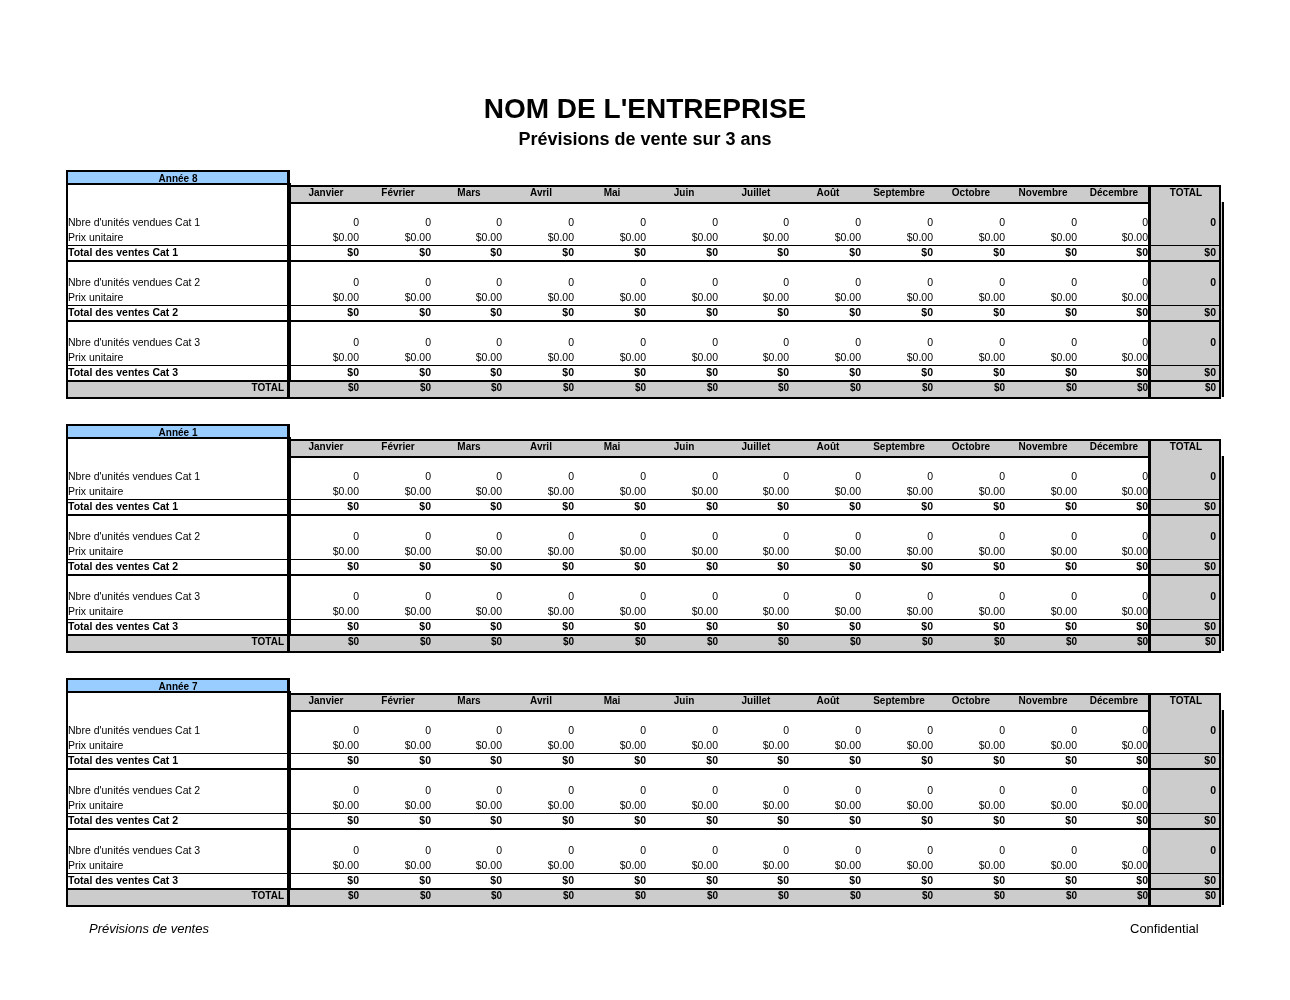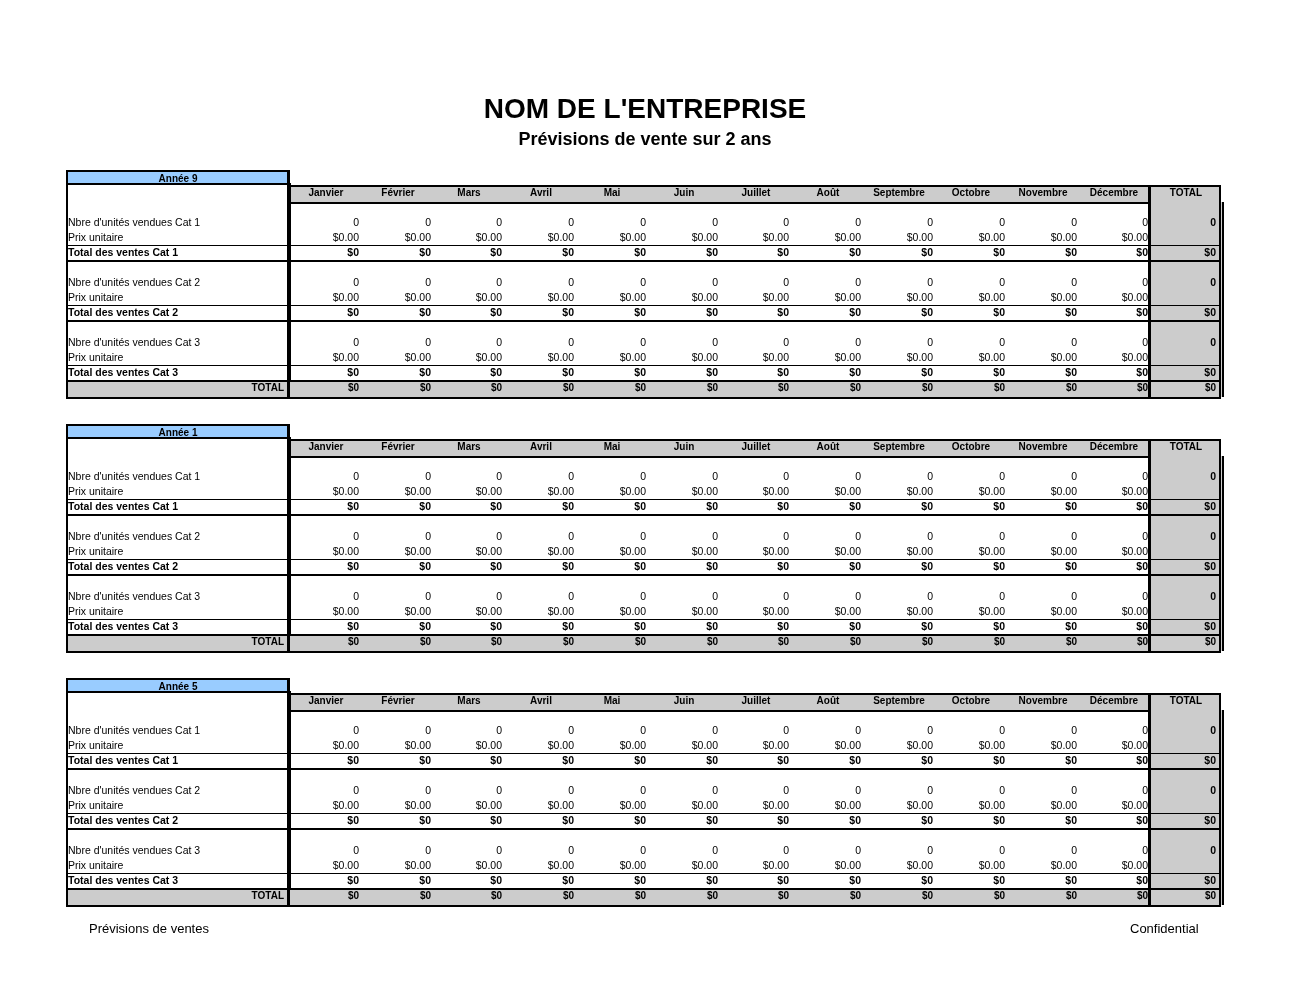--- a/index.html
+++ b/index.html
@@ -1,38 +1,38 @@
 <!DOCTYPE html>
 <html><head>
 <meta charset="utf-8">
 <style>
   html, body { margin: 0; padding: 0; background: #ffffff; }
   body { width: 1290px; height: 1000px; position: relative; font-family: "Liberation Sans", sans-serif; color: #000; overflow: hidden; }
   .title { position: absolute; left: 0; width: 1290px; top: 93px; text-align: center; font-weight: bold; font-size: 28px; }
   .subtitle { position: absolute; left: 0; width: 1290px; top: 129px; text-align: center; font-weight: bold; font-size: 18px; }
-  .footer-left { position: absolute; left: 89px; top: 921px; font-size: 13px; }
+  .footer-left { position: absolute; left: 89px; top: 921px; font-size: 13px; font-style: italic; }
   .footer-right { position: absolute; left: 1130px; top: 921px; font-size: 13px; }
 
   .year { position: absolute; left: 66px; width: 1157px; }
   .year-label { position: absolute; left: 0; top: 0; width: 220px; height: 13px; background: #99ccff; border: 2px solid #000; border-bottom: none; font-size: 10px; font-weight: bold; text-align: center; line-height: 13px; }
 
   .rowval { position: absolute; font-size: 10.5px; text-align: right; width: 60px; }
   .bold { font-weight: bold; }
   .hline { position: absolute; left: 0; height: 0; border-top: 2px solid #000; }
   .vline { position: absolute; border-left: 3px solid #000; }
 </style>
 </head>
 <body>
 
 <div class="title">NOM DE L'ENTREPRISE</div>
-<div class="subtitle">Prévisions de vente sur 2 ans</div>
+<div class="subtitle">Prévisions de vente sur 3 ans</div>
 
 <div id="years-container">
     <div class="year" style="top:170px;height:230px;">
-      <div class="year-label">Année 9</div>
+      <div class="year-label">Année 8</div>
       <div style="position:absolute;left:222px;top:15px;width:931px;height:15px;background:#cccccc;border-top:2px solid #000;border-bottom:2px solid #000;border-right:2px solid #000;"></div>
       <span style="position:absolute;left:220px;width:80px;top:17px;text-align:center;font-size:10px;font-weight:bold;">Janvier</span>
       <span style="position:absolute;left:292px;width:80px;top:17px;text-align:center;font-size:10px;font-weight:bold;">Février</span>
       <span style="position:absolute;left:363px;width:80px;top:17px;text-align:center;font-size:10px;font-weight:bold;">Mars</span>
       <span style="position:absolute;left:435px;width:80px;top:17px;text-align:center;font-size:10px;font-weight:bold;">Avril</span>
       <span style="position:absolute;left:506px;width:80px;top:17px;text-align:center;font-size:10px;font-weight:bold;">Mai</span>
       <span style="position:absolute;left:578px;width:80px;top:17px;text-align:center;font-size:10px;font-weight:bold;">Juin</span>
       <span style="position:absolute;left:650px;width:80px;top:17px;text-align:center;font-size:10px;font-weight:bold;">Juillet</span>
       <span style="position:absolute;left:722px;width:80px;top:17px;text-align:center;font-size:10px;font-weight:bold;">Août</span>
       <span style="position:absolute;left:793px;width:80px;top:17px;text-align:center;font-size:10px;font-weight:bold;">Septembre</span>
@@ -358,21 +358,21 @@
       <span class="rowval bold" style="left:592px;top:212px;font-size:10px;">$0</span>
       <span class="rowval bold" style="left:663px;top:212px;font-size:10px;">$0</span>
       <span class="rowval bold" style="left:735px;top:212px;font-size:10px;">$0</span>
       <span class="rowval bold" style="left:807px;top:212px;font-size:10px;">$0</span>
       <span class="rowval bold" style="left:879px;top:212px;font-size:10px;">$0</span>
       <span class="rowval bold" style="left:951px;top:212px;font-size:10px;">$0</span>
       <span class="rowval bold" style="left:1022px;top:212px;font-size:10px;">$0</span>
       <span class="rowval bold" style="left:1090px;top:212px;font-size:10px;">$0</span>
     </div>
     <div class="year" style="top:678px;height:230px;">
-      <div class="year-label">Année 5</div>
+      <div class="year-label">Année 7</div>
       <div style="position:absolute;left:222px;top:15px;width:931px;height:15px;background:#cccccc;border-top:2px solid #000;border-bottom:2px solid #000;border-right:2px solid #000;"></div>
       <span style="position:absolute;left:220px;width:80px;top:17px;text-align:center;font-size:10px;font-weight:bold;">Janvier</span>
       <span style="position:absolute;left:292px;width:80px;top:17px;text-align:center;font-size:10px;font-weight:bold;">Février</span>
       <span style="position:absolute;left:363px;width:80px;top:17px;text-align:center;font-size:10px;font-weight:bold;">Mars</span>
       <span style="position:absolute;left:435px;width:80px;top:17px;text-align:center;font-size:10px;font-weight:bold;">Avril</span>
       <span style="position:absolute;left:506px;width:80px;top:17px;text-align:center;font-size:10px;font-weight:bold;">Mai</span>
       <span style="position:absolute;left:578px;width:80px;top:17px;text-align:center;font-size:10px;font-weight:bold;">Juin</span>
       <span style="position:absolute;left:650px;width:80px;top:17px;text-align:center;font-size:10px;font-weight:bold;">Juillet</span>
       <span style="position:absolute;left:722px;width:80px;top:17px;text-align:center;font-size:10px;font-weight:bold;">Août</span>
       <span style="position:absolute;left:793px;width:80px;top:17px;text-align:center;font-size:10px;font-weight:bold;">Septembre</span>

